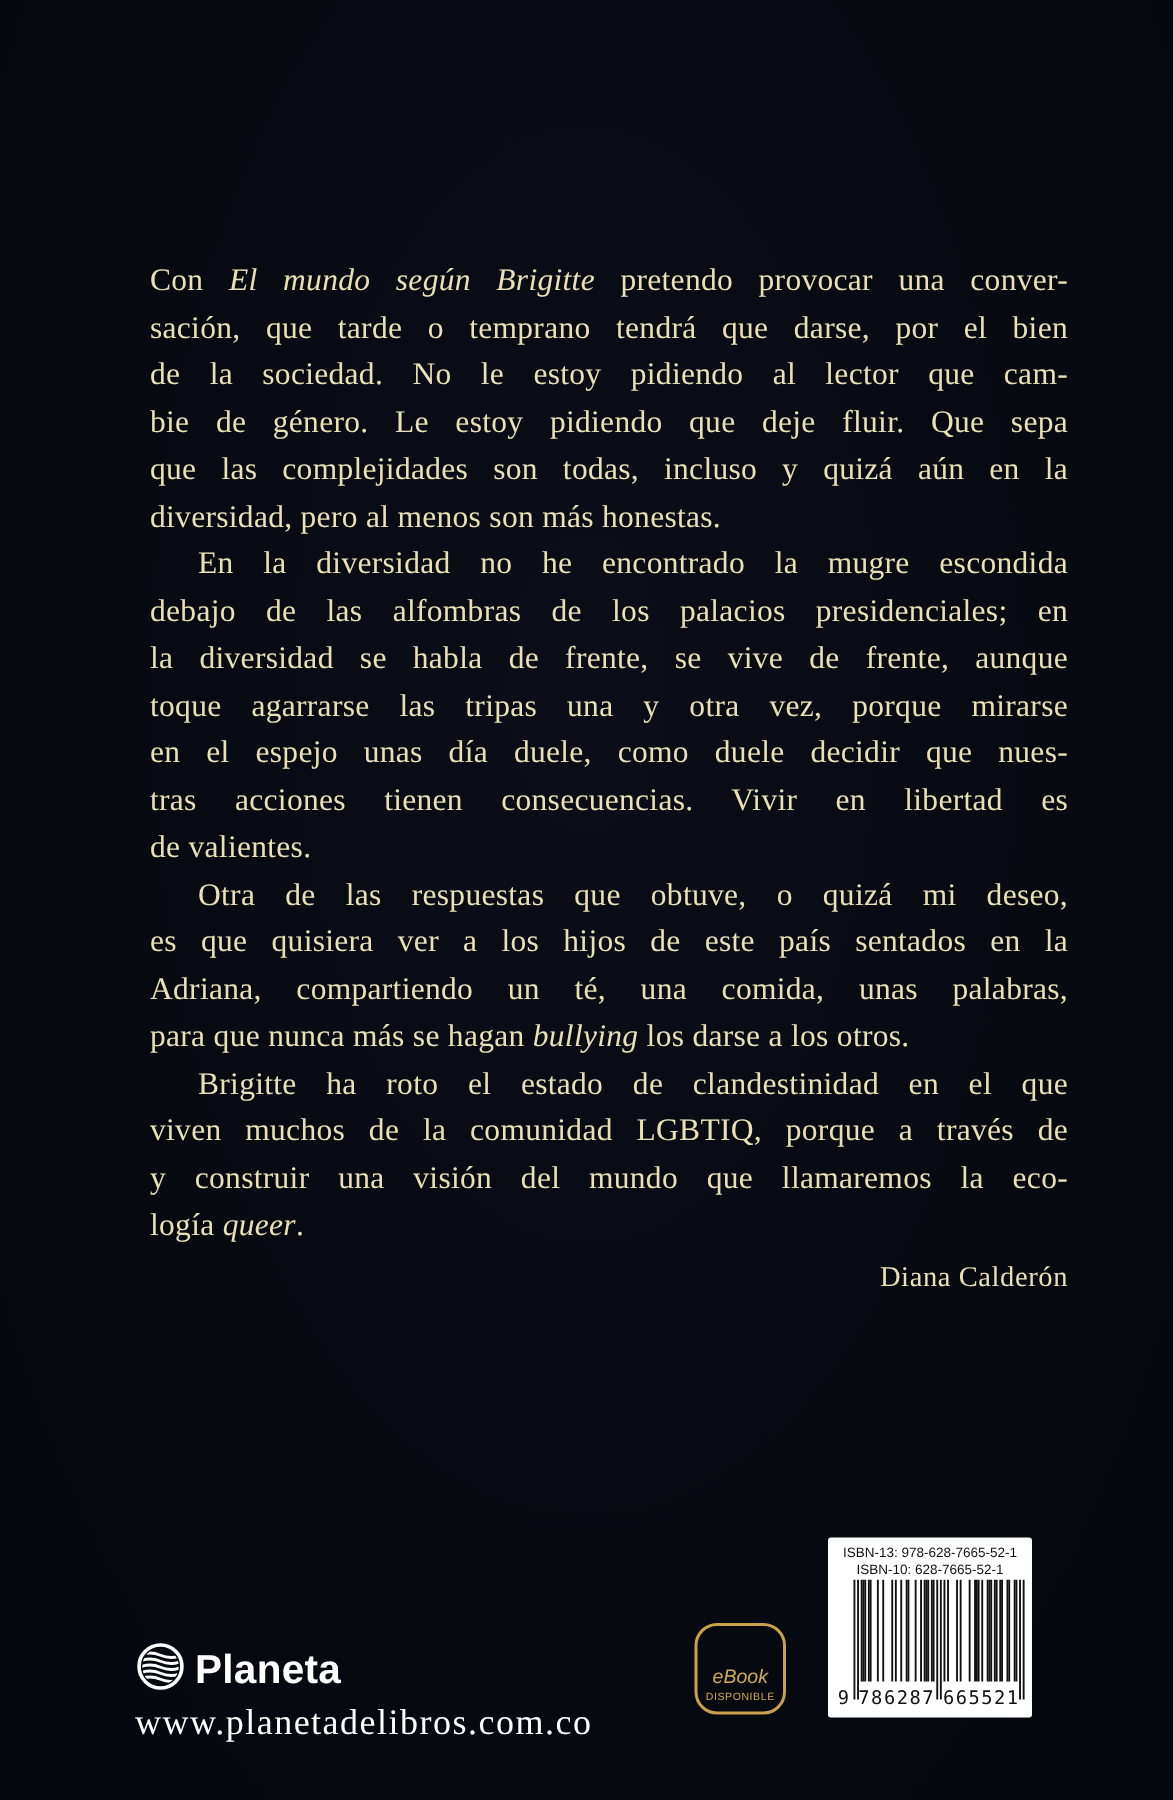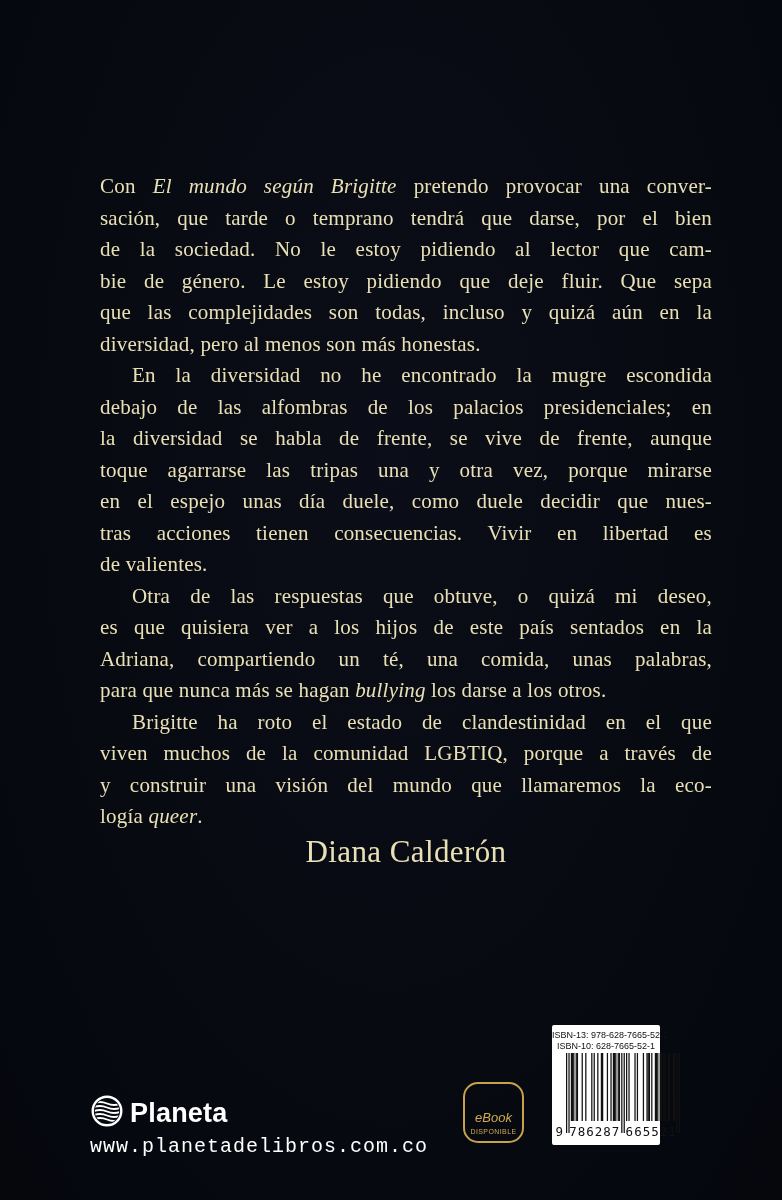--- a/index.html
+++ b/index.html
@@ -13,44 +13,44 @@
   .body-text{
     position:absolute;left:100px;top:171px;width:612px;
     color:#eae0b6;
     font-size:21px;line-height:31.5px;letter-spacing:0.2px;
   }
   .line{text-align:justify;text-align-last:justify;}
   .line.last{text-align-last:left;}
   .line.indent{text-indent:32px;}
   .it{font-style:italic;}
   .signature{
-    font-size:31px;line-height:38px;text-align:center;letter-spacing:0.4px;
+    font-size:19px;line-height:38px;text-align:right;letter-spacing:0.4px;
   }
   .planeta{
     position:absolute;left:90px;top:1094px;color:#ffffff;
   }
   .planeta-row{display:flex;align-items:center;}
   .planeta-name{
     font-family:"Liberation Sans",sans-serif;
     font-size:27px;font-weight:600;letter-spacing:0.2px;margin-left:6px;
   }
   .planeta-url{
-    font-family:Liberation Mono, monospace;
-    font-size:20px;letter-spacing:1px;margin-top:3px;
+    font-family:Liberation Serif, serif;
+    font-size:24px;letter-spacing:1px;margin-top:3px;
   }
   .ebook{
     position:absolute;left:463px;top:1082px;width:61px;height:61px;
     box-sizing:border-box;border:2px solid #c8a14b;border-radius:15px;
     text-align:center;color:#d2ab51;
     font-family:"Liberation Sans",sans-serif;
   }
   .ebook-title{font-size:13px;margin-top:24px;line-height:19px;font-style:italic;}
   .ebook-sub{font-size:7px;letter-spacing:0.4px;line-height:9px;}
   .barcode{
-    position:absolute;left:552px;top:1025px;width:108px;height:120px;
+    position:absolute;left:552px;top:1025px;width:136px;height:120px;
     background:#ffffff;border-radius:2px;color:#111;
     font-family:"Liberation Sans",sans-serif;
   }
   .isbn{font-size:9px;line-height:10.5px;text-align:center;white-space:nowrap;}
   .isbn.first{padding-top:5px;}
   #bars-holder{display:block;margin:2px auto 0;width:130px;height:86px;}
 </style>
 </head>
 <body>
 

